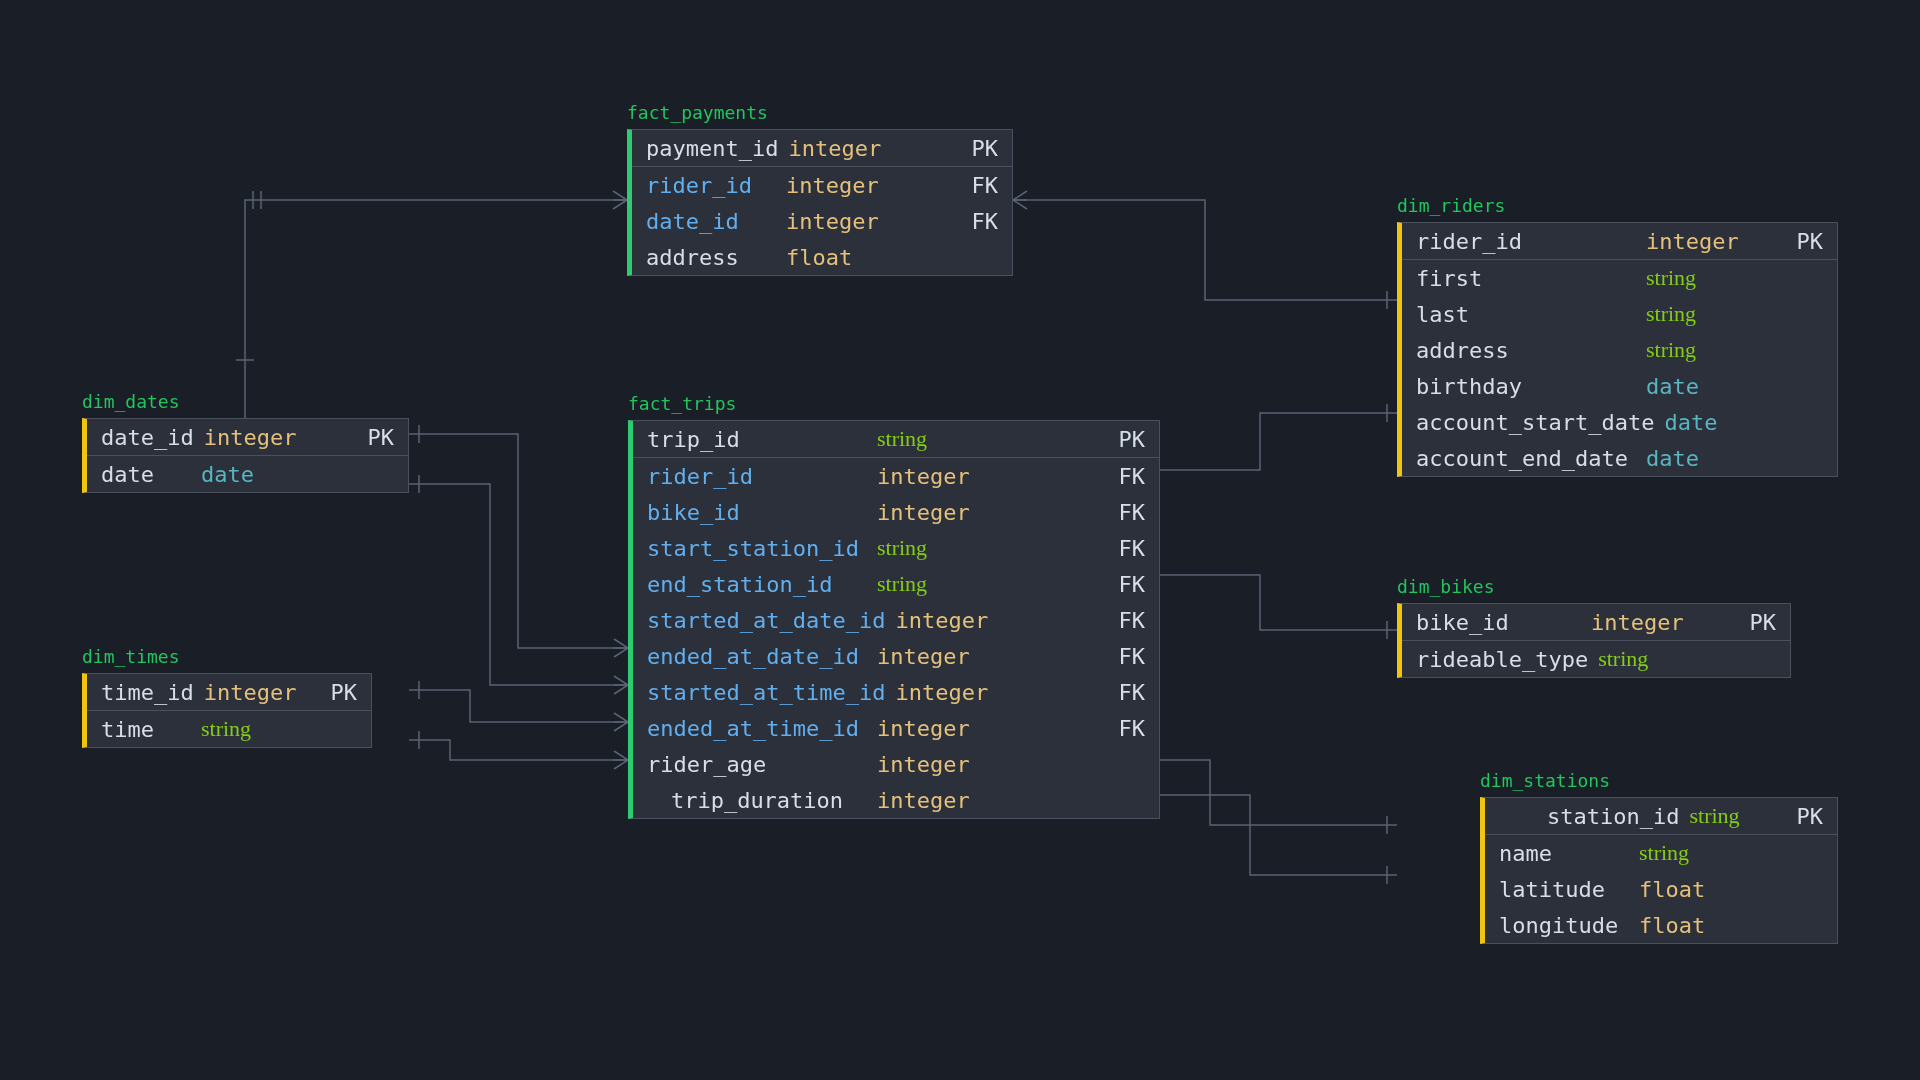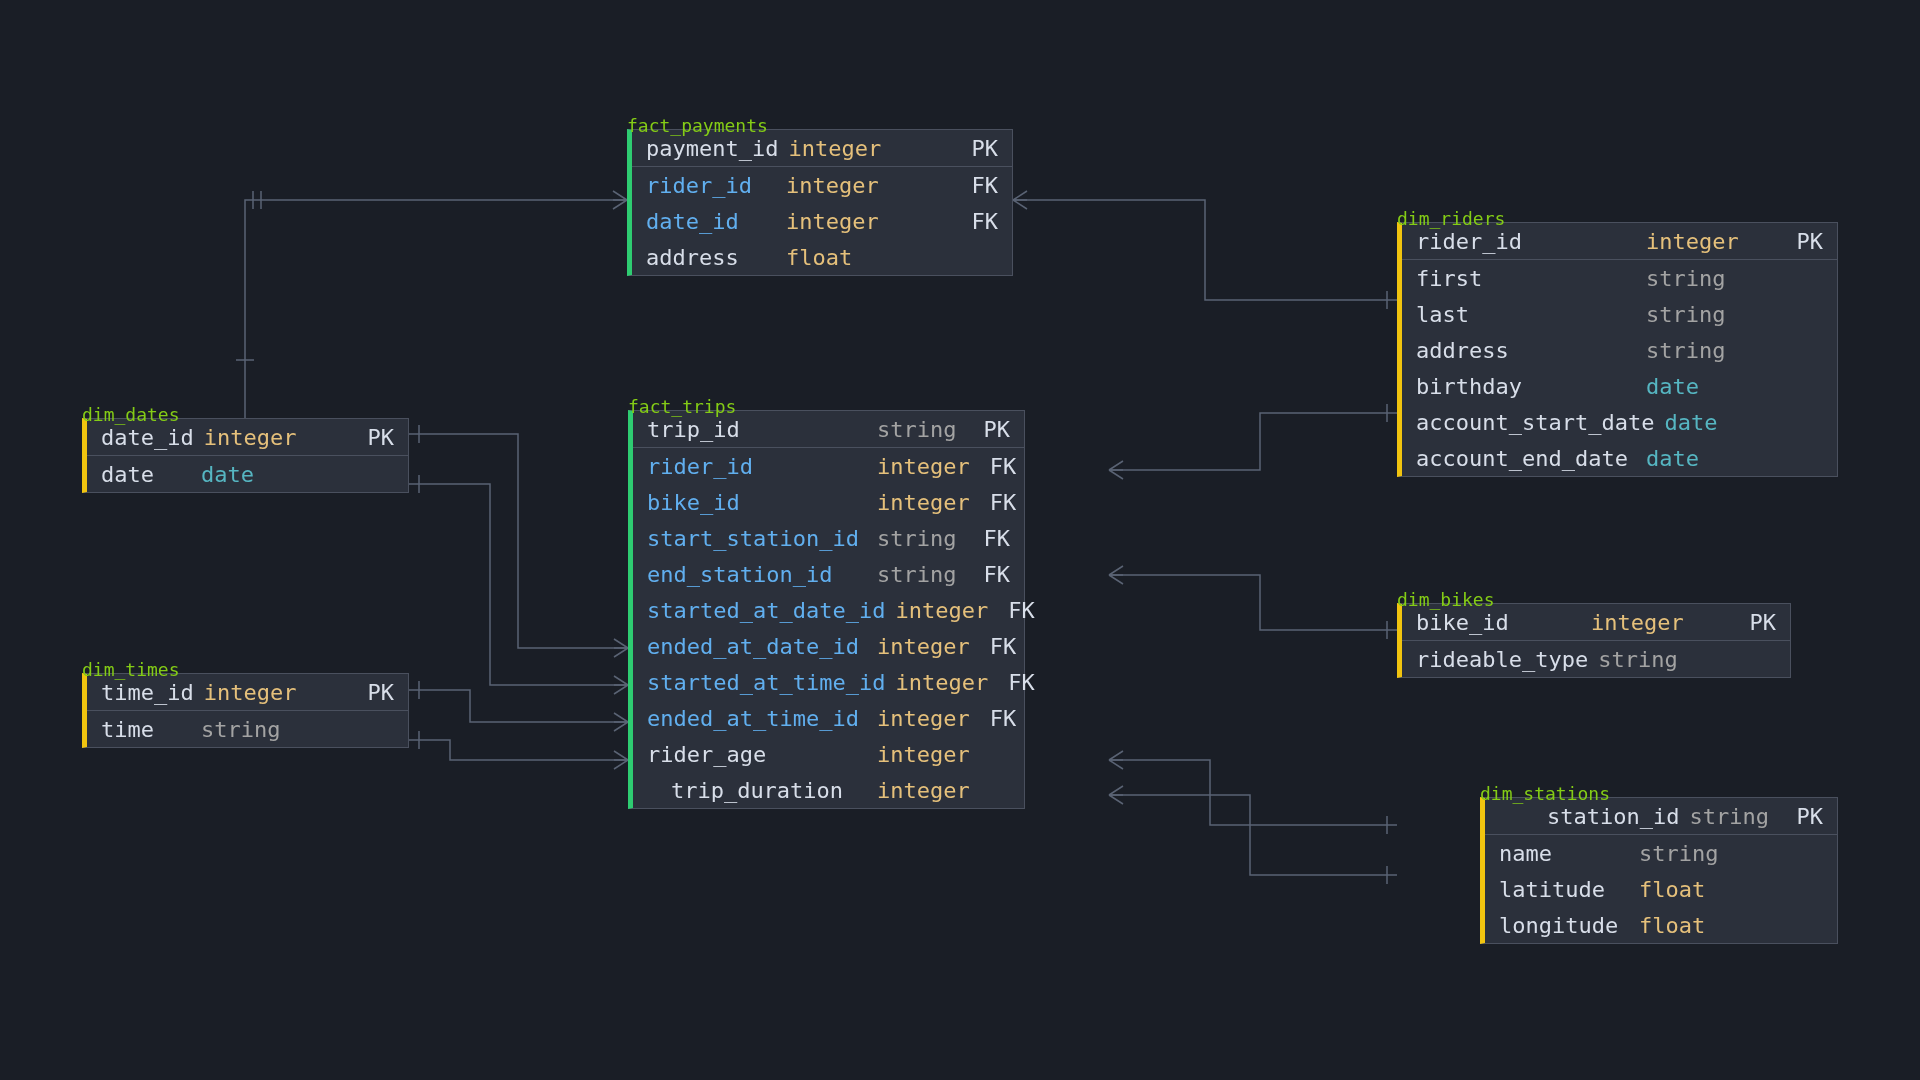--- a/index.html
+++ b/index.html
@@ -3,30 +3,30 @@
 <meta charset="utf-8">
 <style>
   * { box-sizing: border-box; margin: 0; padding: 0; }
   html, body { width: 1920px; height: 1080px; background: #1a1e26; font-family: 'Consolas', 'Monaco', monospace; color: #d8dee9; overflow: hidden; }
   .canvas { position: relative; width: 1920px; height: 1080px; }
   svg.connectors { position: absolute; top: 0; left: 0; width: 1920px; height: 1080px; pointer-events: none; }
   svg.connectors line, svg.connectors path { stroke: #5a6374; stroke-width: 1.5; fill: none; }
   .table { position: absolute; background: #2b303b; border: 1px solid #4a505e; border-left: 5px solid; }
   .table.fact { border-left-color: #2ecc71; }
   .table.dim  { border-left-color: #f1c40f; }
-  .table-title { position: absolute; top: -28px; left: -5px; font-size: 18px; color: #84cc16; white-space: nowrap; margin-top: 13px; }
+  .table-title { position: absolute; top: -28px; left: -5px; font-size: 18px; color: #22c55e; white-space: nowrap; }
   .row { display: flex; align-items: center; height: 36px; padding: 4px 14px; font-size: 22px; white-space: nowrap; }
   .row .col-name { flex: 0 0 auto; min-width: 90px; }
   .row .col-type { flex: 0 0 auto; margin-left: 10px; }
   .row .col-key  { flex: 1 1 auto; text-align: right; margin-left: 20px; color: #d8dee9; }
   .sep { border-top: 1px solid #4a505e; margin: 0; }
   .c-white  { color: #d8dee9; }
   .c-yellow { color: #e5c07b; }
   .c-blue   { color: #61afef; }
-  .c-orange { color: #a3a3a3; }
+  .c-orange { color: #84cc16; font-family: Liberation Serif, serif; }
   .c-teal   { color: #56b6c2; }
 </style>
 </head>
 <body>
 
 <div class="canvas">
 
   <svg class="connectors">
 
     <defs>
@@ -107,21 +107,21 @@
           <span class="col-key c-blue">FK</span>
         </div>
         <div class="row">
           <span class="col-name c-white" style="min-width: 130px;">address</span>
           <span class="col-type c-yellow">float</span>
           <span class="col-key "></span>
         </div>
       </div>
   </div>
 
-  <div class="table fact" style="left:628px; top:410px; width:397px;">
+  <div class="table fact" style="left:628px; top:420px; width:532px;">
     <div class="table-title">fact_trips</div>
     <div>
         <div class="row">
           <span class="col-name c-white" style="min-width: 220px;">trip_id</span>
           <span class="col-type c-orange">string</span>
           <span class="col-key c-white">PK</span>
         </div>
         <div class="sep"></div>
         <div class="row">
           <span class="col-name c-blue" style="min-width: 220px;">rider_id</span>
@@ -186,21 +186,21 @@
         </div>
         <div class="sep"></div>
         <div class="row">
           <span class="col-name c-white" style="min-width: 90px;">date</span>
           <span class="col-type c-teal">date</span>
           <span class="col-key "></span>
         </div>
       </div>
   </div>
 
-  <div class="table dim" style="left:82px; top:673px; width:327px;">
+  <div class="table dim" style="left:82px; top:673px; width:290px;">
     <div class="table-title">dim_times</div>
     <div>
         <div class="row">
           <span class="col-name c-white" style="min-width: 90px;">time_id</span>
           <span class="col-type c-yellow">integer</span>
           <span class="col-key c-white">PK</span>
         </div>
         <div class="sep"></div>
         <div class="row">
           <span class="col-name c-white" style="min-width: 90px;">time</span>

